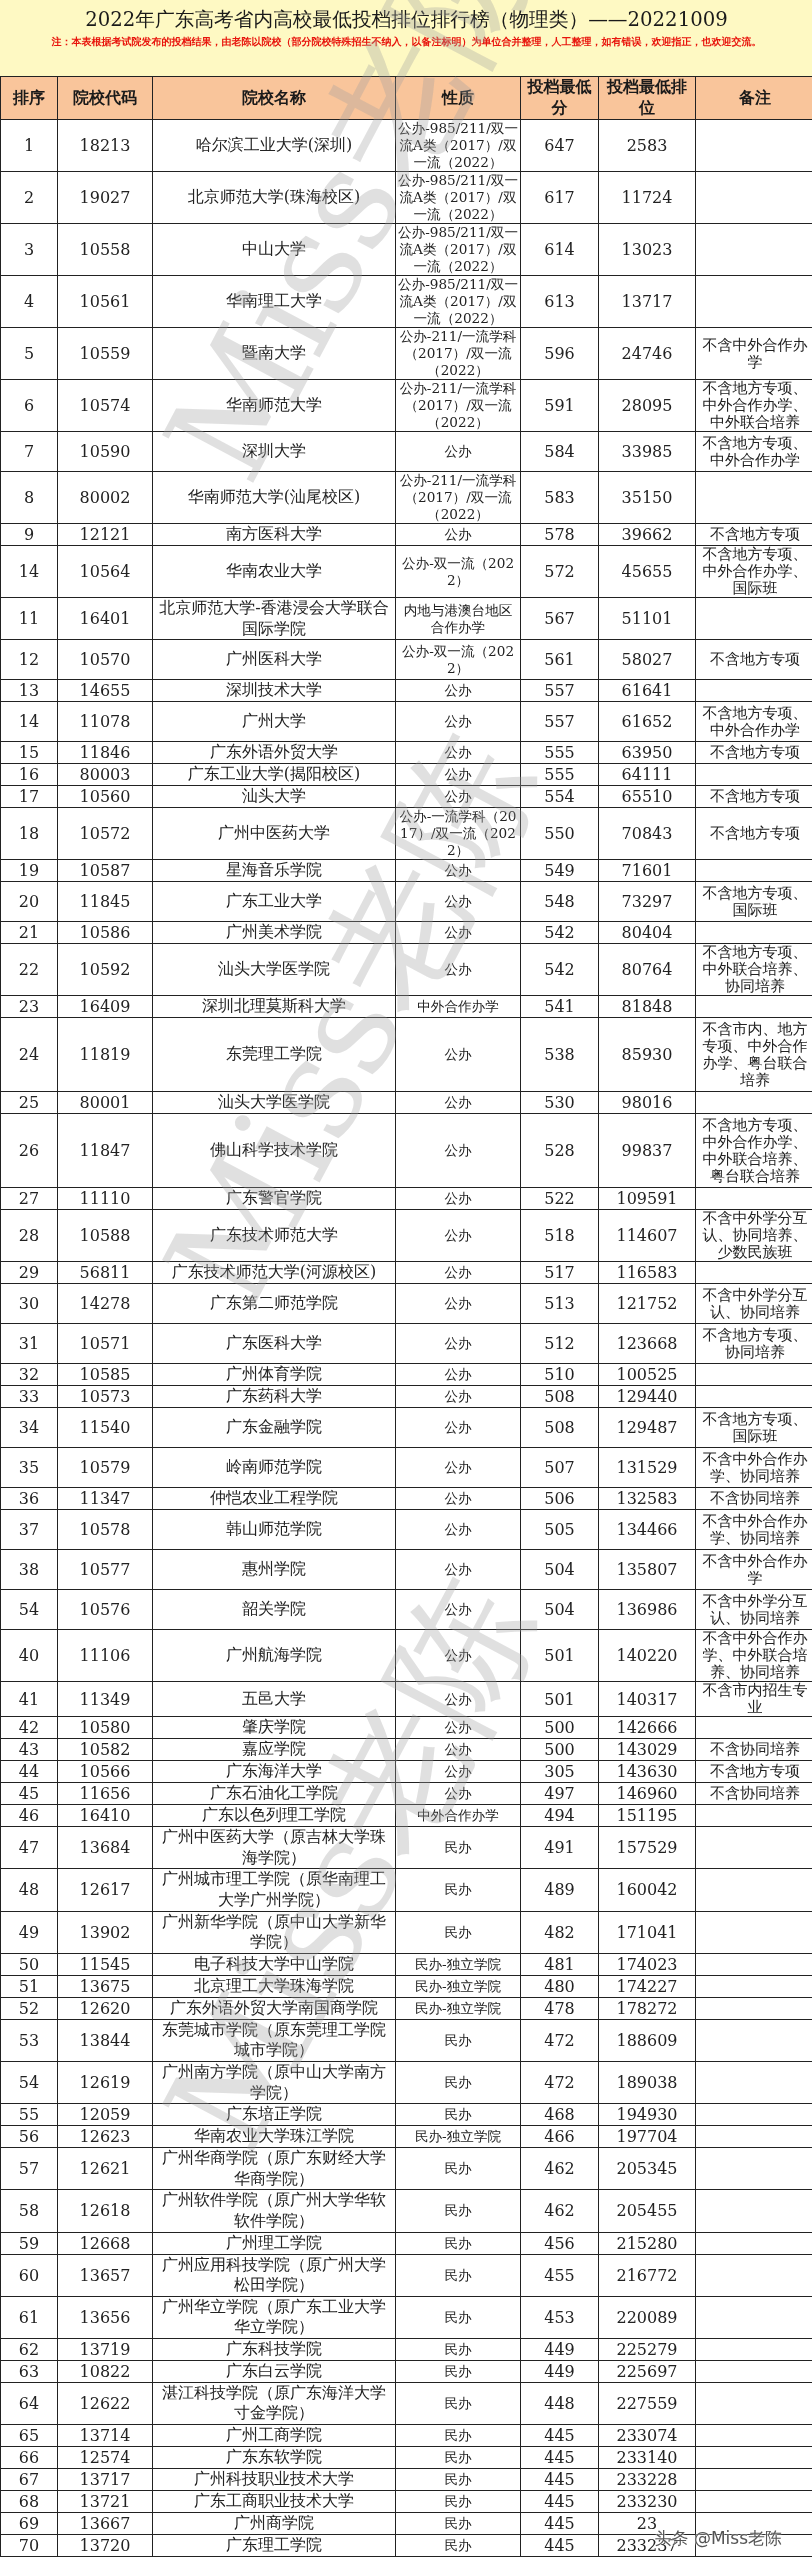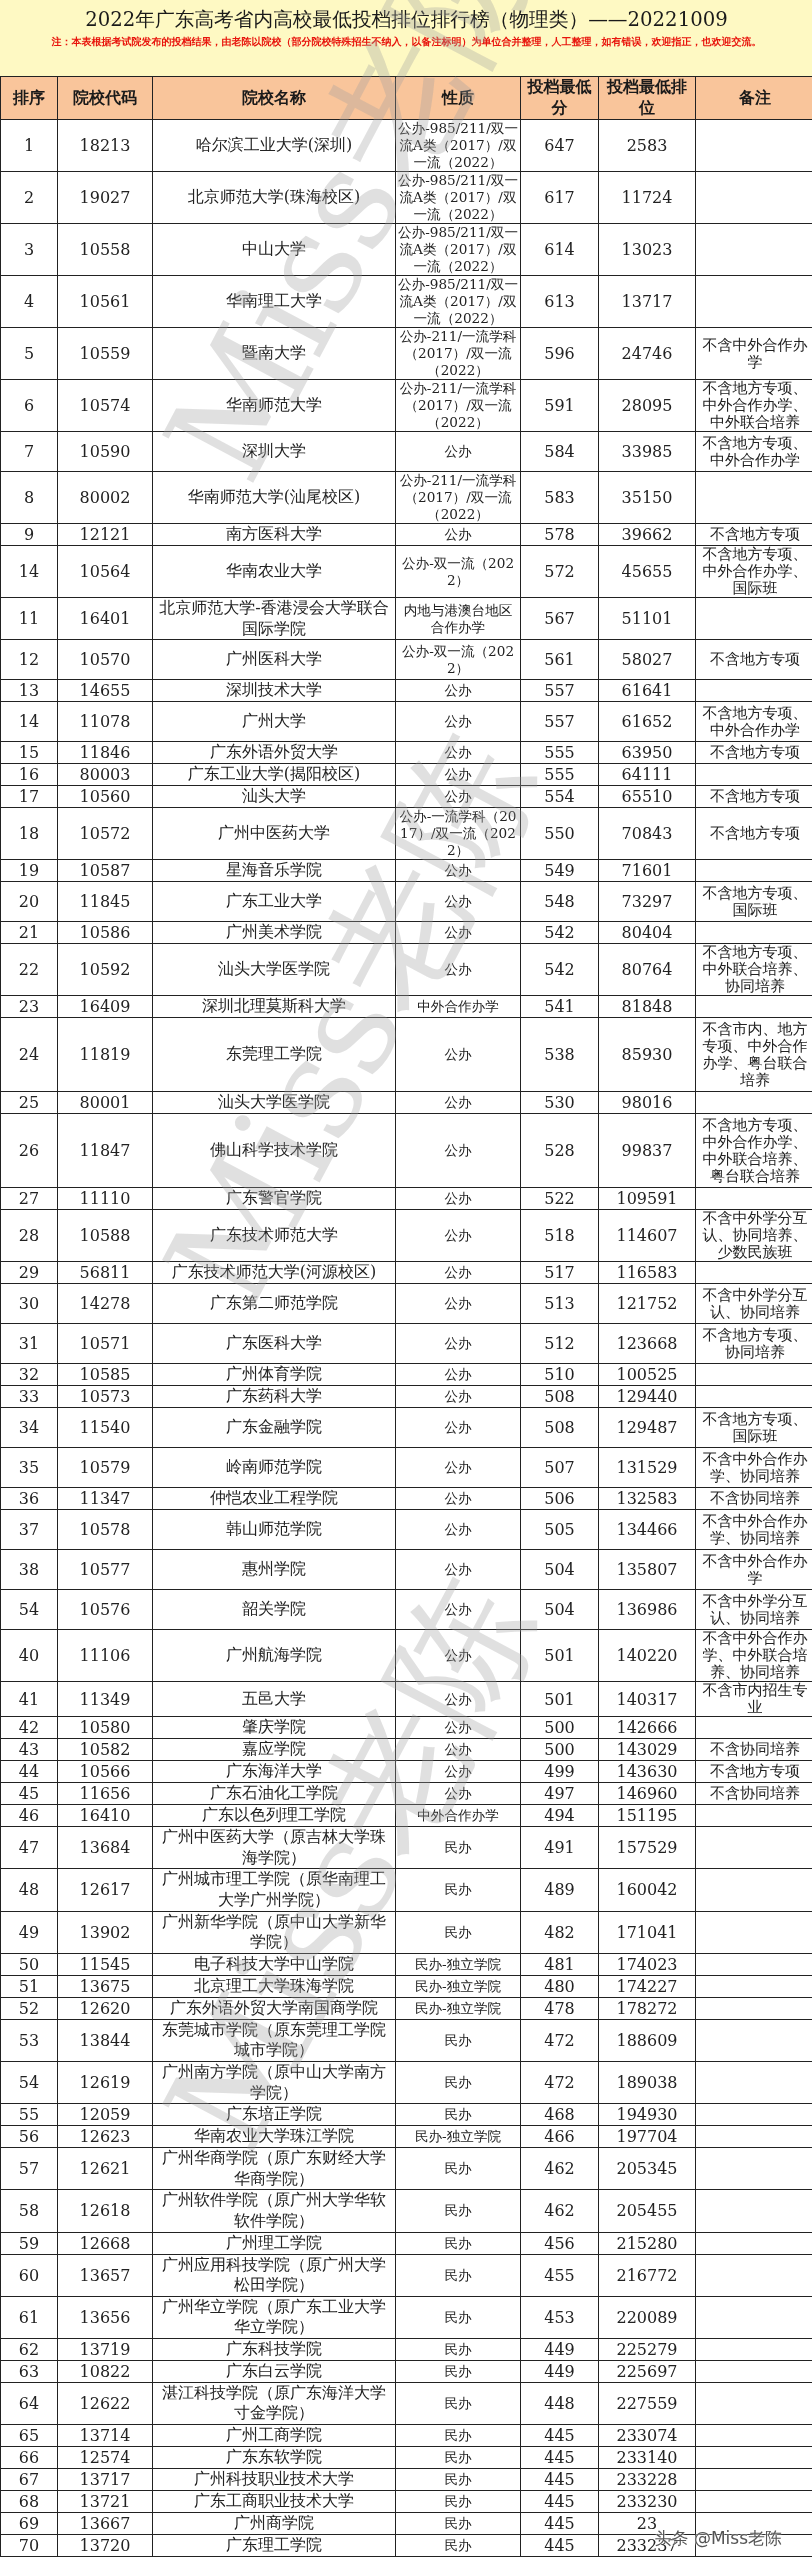--- a/index.html
+++ b/index.html
@@ -436,21 +436,21 @@
         <td class="prop">公办</td>
         <td>500</td>
         <td>143029</td>
         <td class="remark">不含协同培养</td>
       </tr>
       <tr class="h1">
         <td>44</td>
         <td>10566</td>
         <td class="name">广东海洋大学</td>
         <td class="prop">公办</td>
-        <td>499</td>
+        <td>305</td>
         <td>143630</td>
         <td class="remark">不含地方专项</td>
       </tr>
       <tr class="h1">
         <td>45</td>
         <td>11656</td>
         <td class="name">广东石油化工学院</td>
         <td class="prop">公办</td>
         <td>497</td>
         <td>146960</td>

